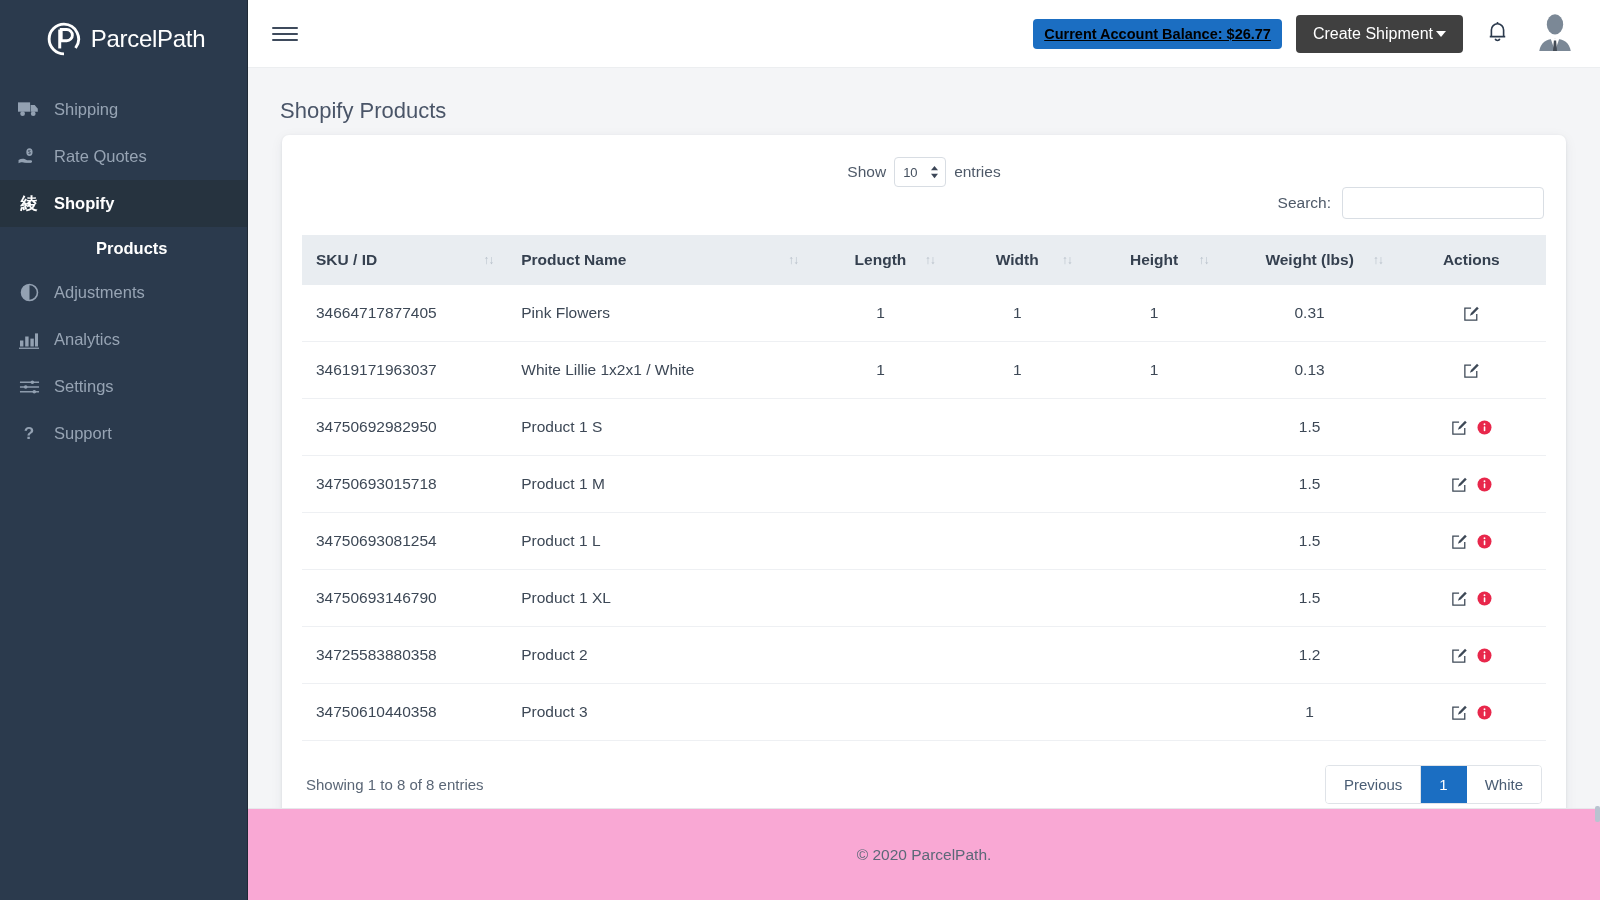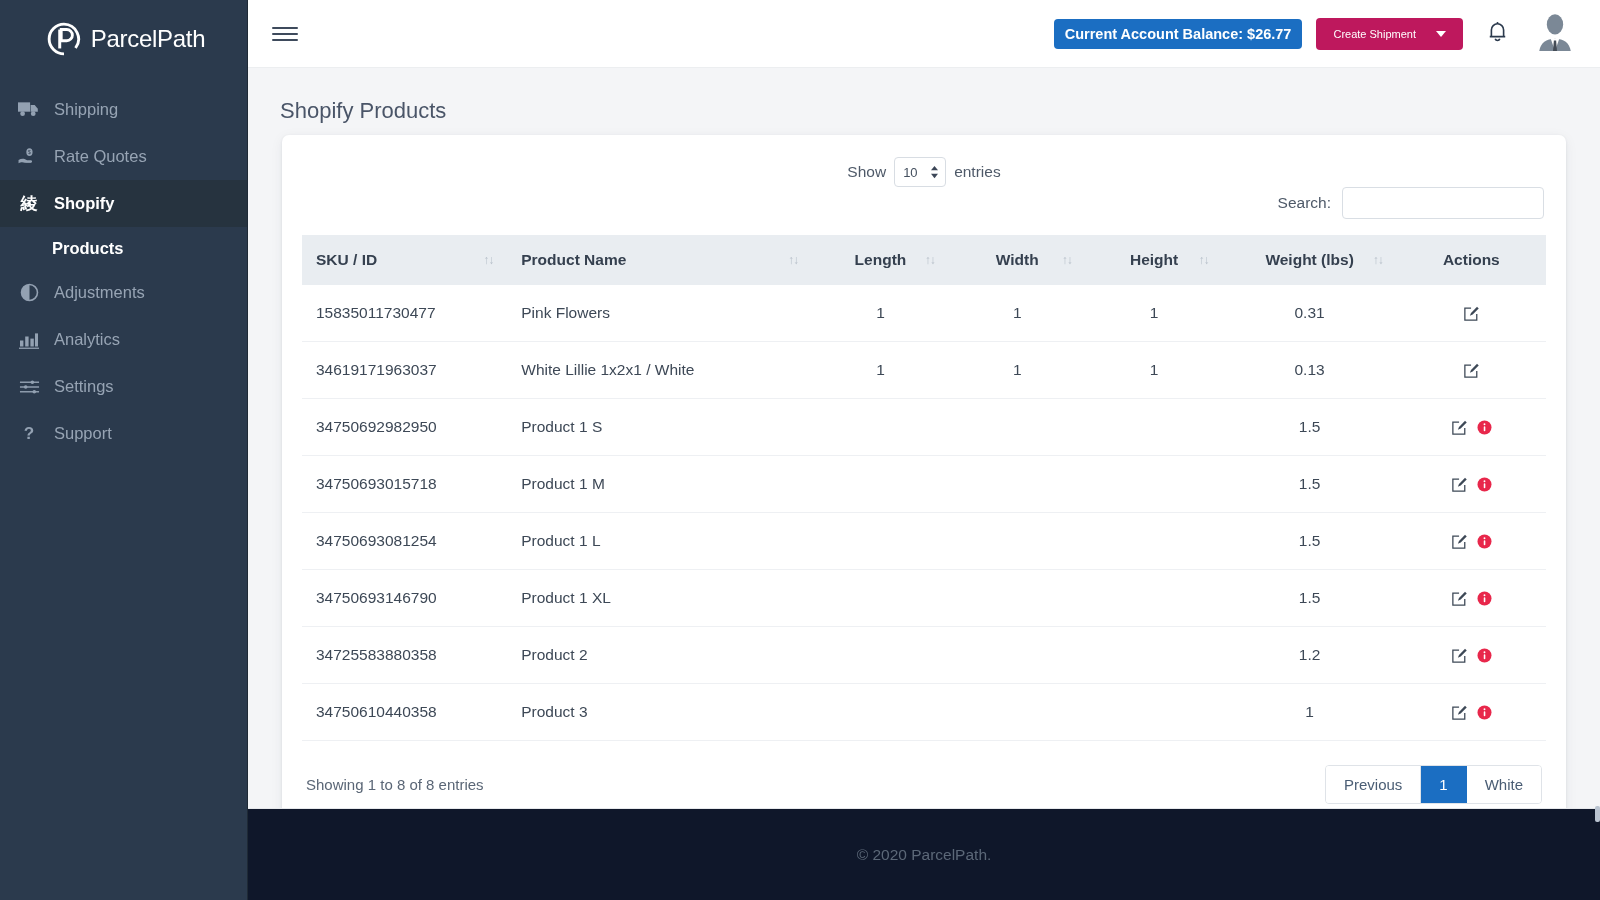--- a/index.html
+++ b/index.html
@@ -52,20 +52,21 @@
   }
   .nav-item.active .nav-ico { color: #ffffff; }
   .nav-sub {
     display: flex; align-items: center;
     height: 42px;
     padding-left: 52px;
     color: #ffffff;
     font-weight: 700;
     font-size: 16.5px;
     cursor: pointer;
+    margin-left: 44px;
   }
   .cjk-ico { font-size: 17px; line-height: 1; font-family: "DejaVu Sans", sans-serif; }
 
   
   .main {
     flex: 1 1 auto;
     height: 900px;
     display: flex; flex-direction: column;
     background: #f4f5f7;
     position: relative;
@@ -81,35 +82,36 @@
     border-bottom: 1px solid #eceef0;
   }
   .hamburger { width: 26px; cursor: pointer; padding: 4px 0; }
   .hamburger span {
     display: block; height: 2px; background: #3e4a5c;
     margin: 4px 0; border-radius: 1px;
   }
   .topbar-right { margin-left: auto; display: flex; align-items: center; gap: 14px; }
   .balance-badge {
     background: #1b6ec2;
-    color: #ffffff;
+    color: #000000;
     font-size: 14.5px; font-weight: 700;
     padding: 7px 11px;
     border-radius: 4px;
     white-space: nowrap;
     cursor: pointer;
+    text-decoration: underline;
   }
   .create-btn {
-    background: #be185d;
+    background: #404040;
     color: #ffffff;
-    font-size: 11px;
+    font-size: 16px;
     padding: 10px 17px;
     border-radius: 4px;
     border: none;
-    display: flex; align-items: center; gap: 20px;
+    display: flex; align-items: center; gap: 3px;
     cursor: pointer;
     font-family: inherit;
   }
   .caret { width: 0; height: 0; border-left: 5px solid transparent;
            border-right: 5px solid transparent; border-top: 6px solid #ffffff; }
   .bell { cursor: pointer; margin-left: 10px; }
   .avatar { margin-left: 14px; cursor: pointer; }
 
   
   .content { flex: 1 1 auto; padding: 0; overflow: hidden; position: relative; }
@@ -208,21 +210,21 @@
     background: #ffffff; cursor: pointer;
     border-right: 1px solid #dfe3e8;
   }
   .pager a:last-child { border-right: none; }
   .pager a.cur { background: #1b6ec2; color: #ffffff; border-right-color: #1b6ec2; }
 
   
   .footer {
     height: 92px; flex: 0 0 92px;
     border-top: 1px solid #e6e8eb;
-    background: #0f172a;
+    background: #f9a8d4;
     display: flex; align-items: center; justify-content: center;
     color: #5c6878; font-size: 15.5px;
   }
   .edgebar {
     position: absolute; right: 0; top: 806px;
     width: 5px; height: 16px; background: #b9c3d0; border-radius: 2px;
   }
   .sidebar-edge {
     position: absolute; right: -1px; top: 0; width: 1px; height: 900px;
     background: #1f2a36;
@@ -431,21 +433,21 @@
                 <span>Weight (lbs)</span>
                 <span class="sort">↑↓</span>
               </th>
               <th class="center no-sort">
                 <span>Actions</span>
               </th>
             </tr>
           </thead>
           <tbody id="tbody">
               <tr>
-                <td>15835011730477</td>
+                <td>34664717877405</td>
                 <td>Pink Flowers</td>
                 <td class="center">1</td>
                 <td class="center">1</td>
                 <td class="center">1</td>
                 <td class="center">0.31</td>
                 <td class="center">
                   <div class="act">
                     <span class="edit-ico"><svg viewBox="0 0 20 20" width="17" height="17" fill="none" stroke="#3d4856" stroke-width="1.5">
                         <path d="M16.2 10.6v7.2H2.2V3.8h7.3"></path>
                         <path d="M8.1 12.6l1.3-3.3 7.1-7.1 2 2-7.1 7.1z" fill="#3d4856" stroke="none"></path>

